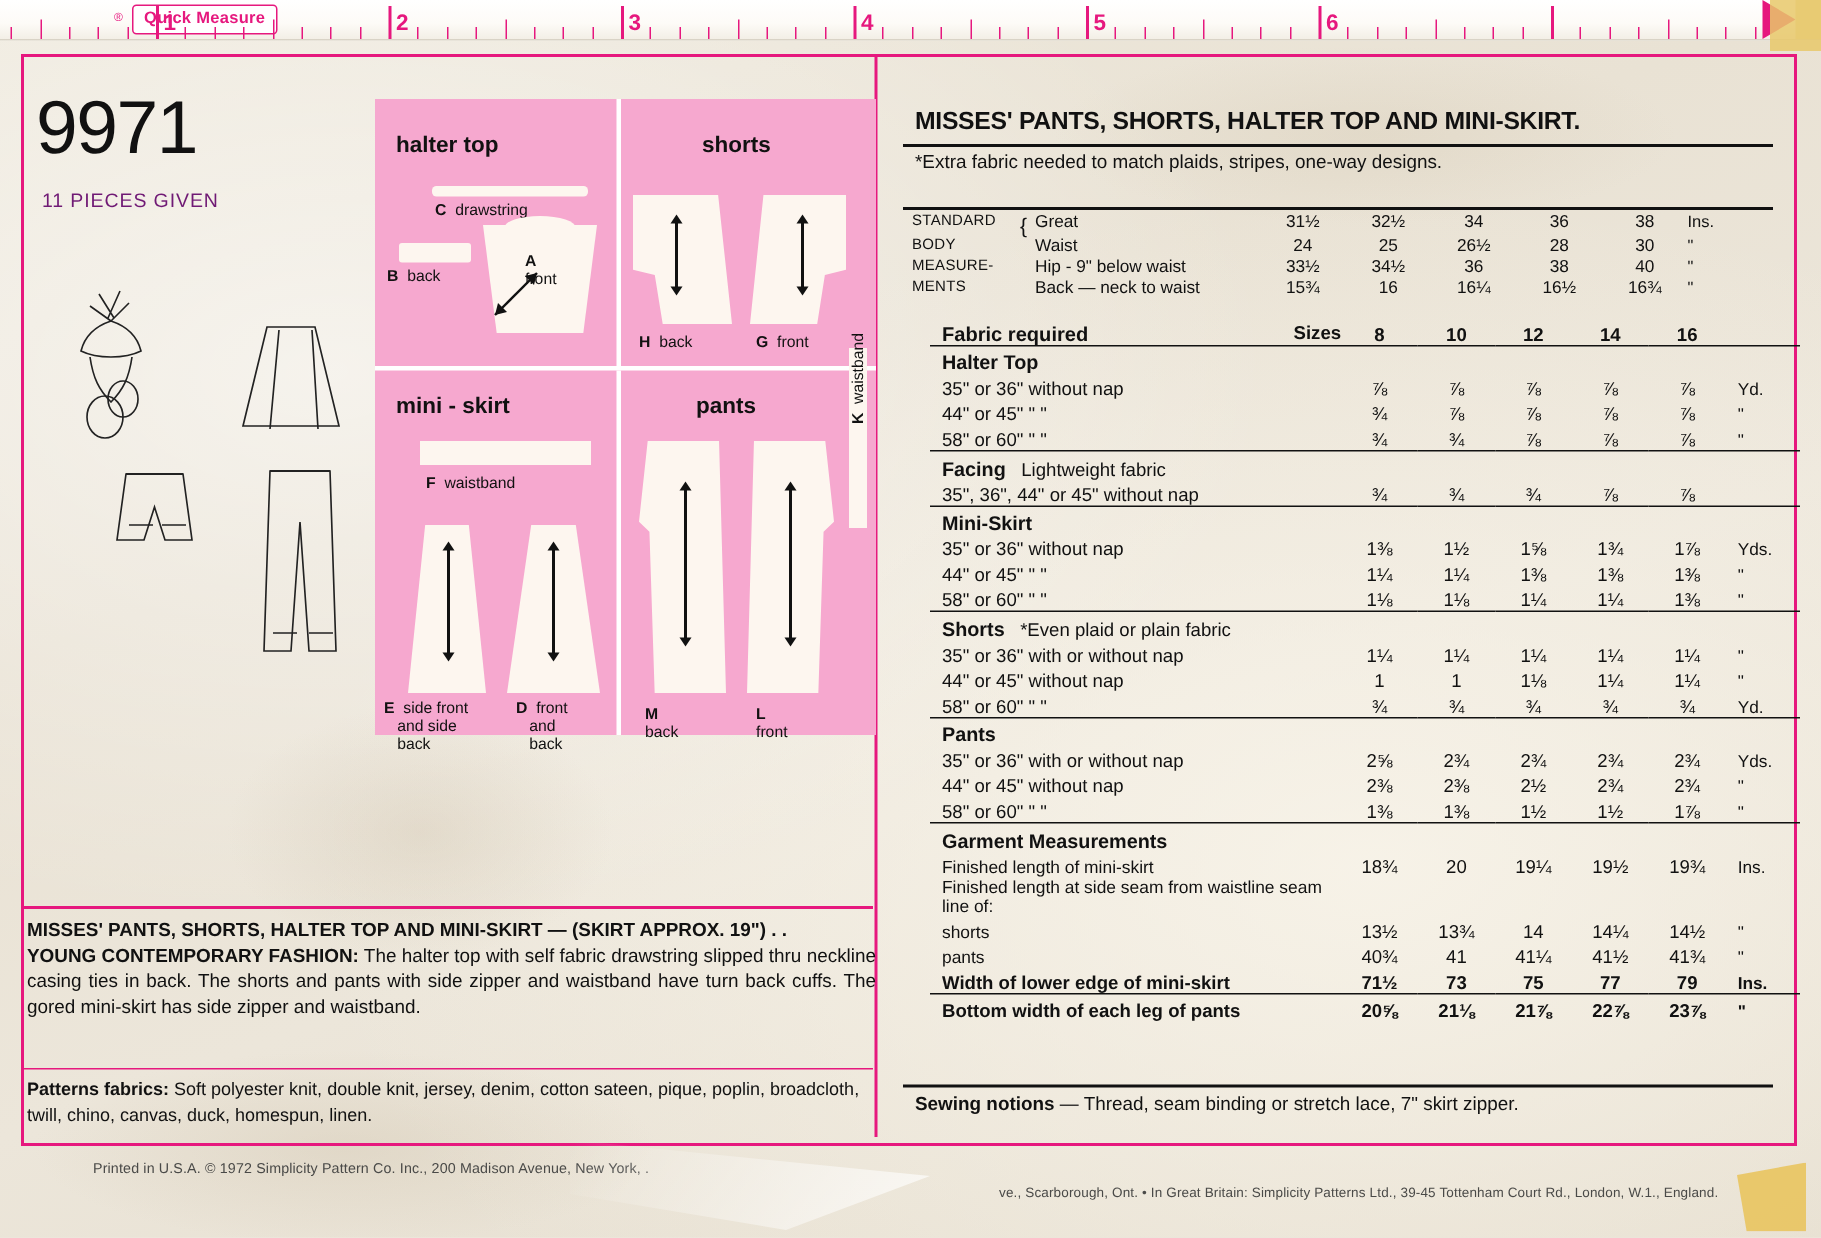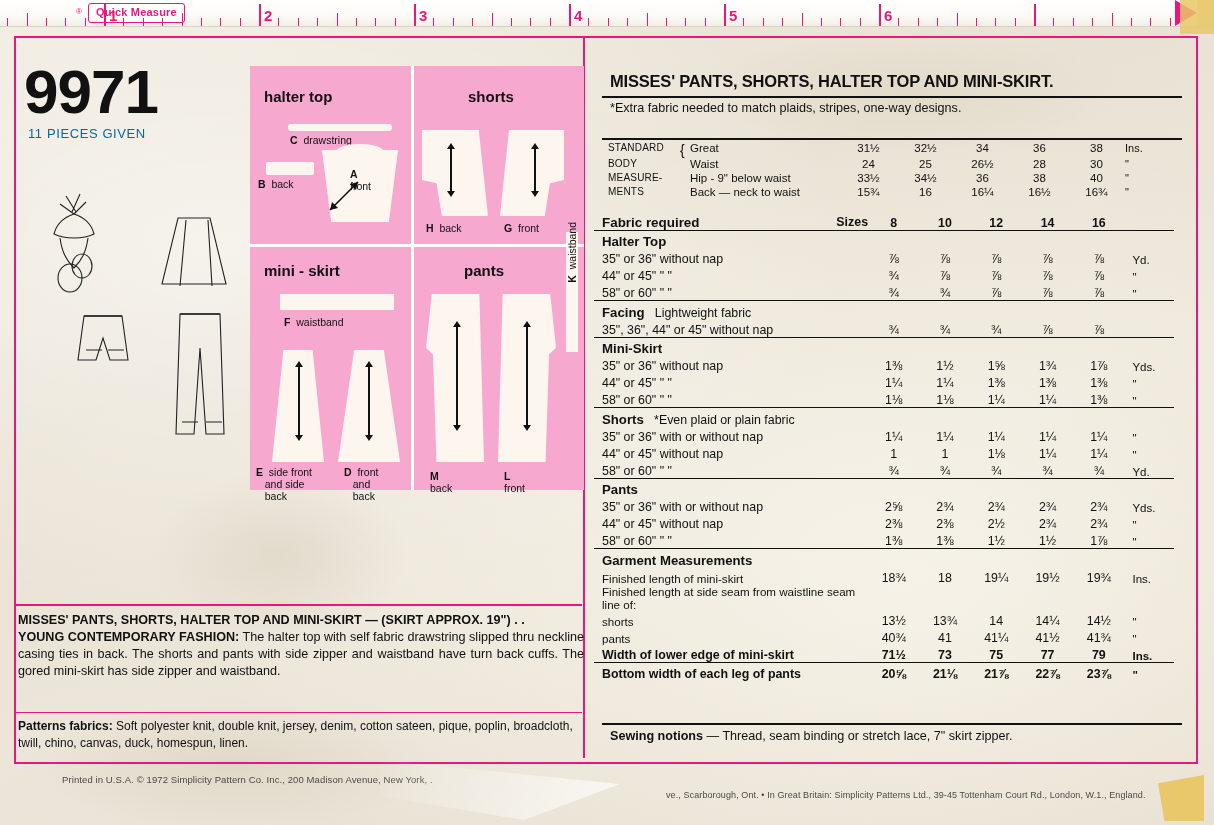--- a/index.html
+++ b/index.html
@@ -58,24 +58,24 @@
     background:transparent;
   }
   #vsplit{
     position:absolute;left:583px;top:38px;width:2px;height:720px;background:#e6187e;
   }
 
   
   #patt-num{
     position:absolute;left:24px;top:56px;
     font-family:"Liberation Sans", sans-serif;
-    font-size:62px;font-weight:bold;color:#111;letter-spacing:-1px;
+    font-size:50px;font-weight:normal;color:#111;letter-spacing:-1px;
   }
   #pieces-given{
-    position:absolute;left:28px;top:126px;font-size:13px;color:#0369a1;letter-spacing:.6px;
+    position:absolute;left:28px;top:126px;font-size:13px;color:#701a75;letter-spacing:.6px;
   }
 
   
   #art-panel{
     position:absolute;left:250px;top:66px;width:334px;height:424px;
     background:#f6a8cf;
   }
   #art-panel .divh{position:absolute;background:#ffffff;}
   .panel-title{
     position:absolute;font-size:15px;font-weight:bold;color:#111;
@@ -124,21 +124,21 @@
   }
   table.meas td{padding:0;}
 
   #std-table{left:608px;top:142px;width:576px;}
   #std-table .lab{font-size:10px;letter-spacing:.2px;}
   #std-table .brace{font-size:14px;}
   #std-table td{height:14px;vertical-align:top;}
   .num{text-align:center;}
   .unit{text-align:left;padding-left:6px;font-size:11px;}
 
-  #fabric-wrap{position:absolute;left:594px;top:208px;width:580px;}
+  #fabric-wrap{position:absolute;left:620px;top:208px;width:580px;}
   #fabric-table{width:580px;border-collapse:collapse;font-size:12.4px;color:#111;}
   #fabric-table td{padding:0 0 0 0;height:17px;vertical-align:bottom;}
   #fabric-table td.lbl{padding-left:8px;}
   #fabric-table td.n{text-align:center;width:52px;}
   #fabric-table td.u{text-align:left;width:42px;padding-left:8px;font-size:11.5px;}
   .rowrule td{border-bottom:1.4px solid #111;}
 
   #notions-rule{position:absolute;left:602px;top:723px;width:580px;height:1.5px;background:#111;}
   #notions{
     position:absolute;left:610px;top:729px;font-size:12.6px;color:#111;
@@ -570,21 +570,21 @@
           <td class="n"></td>
           <td class="n"></td>
           <td class="n"></td>
           <td class="n"></td>
           <td class="n"></td>
           <td class="u"></td>
         </tr>
         <tr style="height:16px">
           <td class="lbl" style="font-size:11.6px">Finished length of mini-skirt</td>
           <td class="n">18¾</td>
-          <td class="n">18</td>
+          <td class="n">20</td>
           <td class="n">19¼</td>
           <td class="n">19½</td>
           <td class="n">19¾</td>
           <td class="u">Ins.</td>
         </tr>
         <tr style="height:16px">
           <td class="lbl" style="font-size:11.6px">Finished length at side seam from waistline seam line of:</td>
           <td class="n"></td>
           <td class="n"></td>
           <td class="n"></td>

